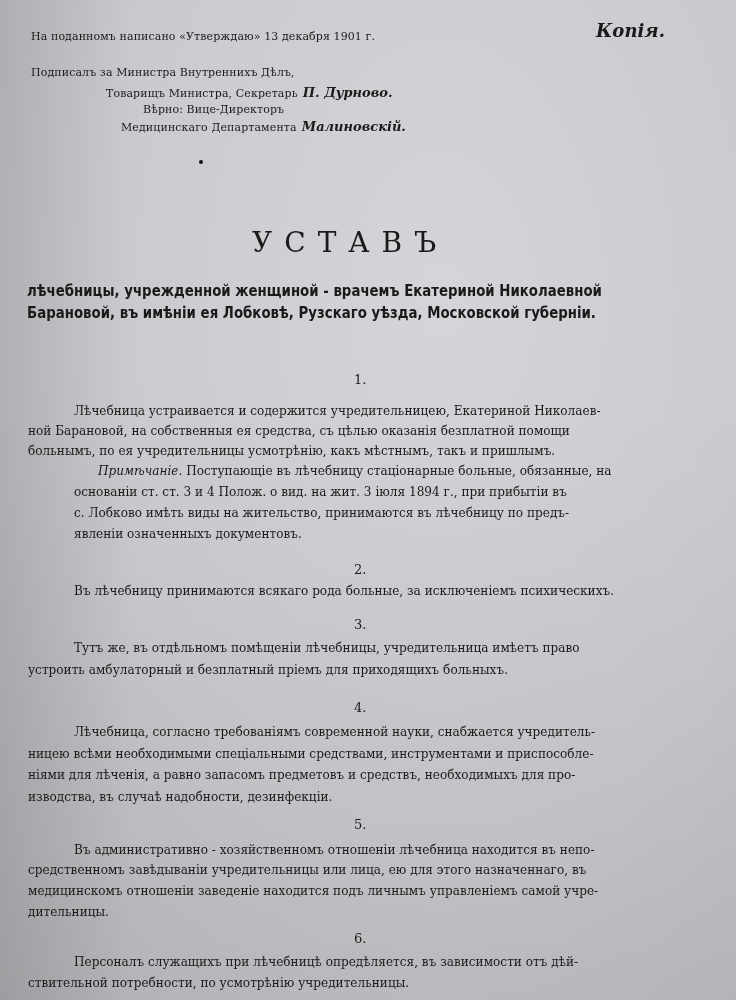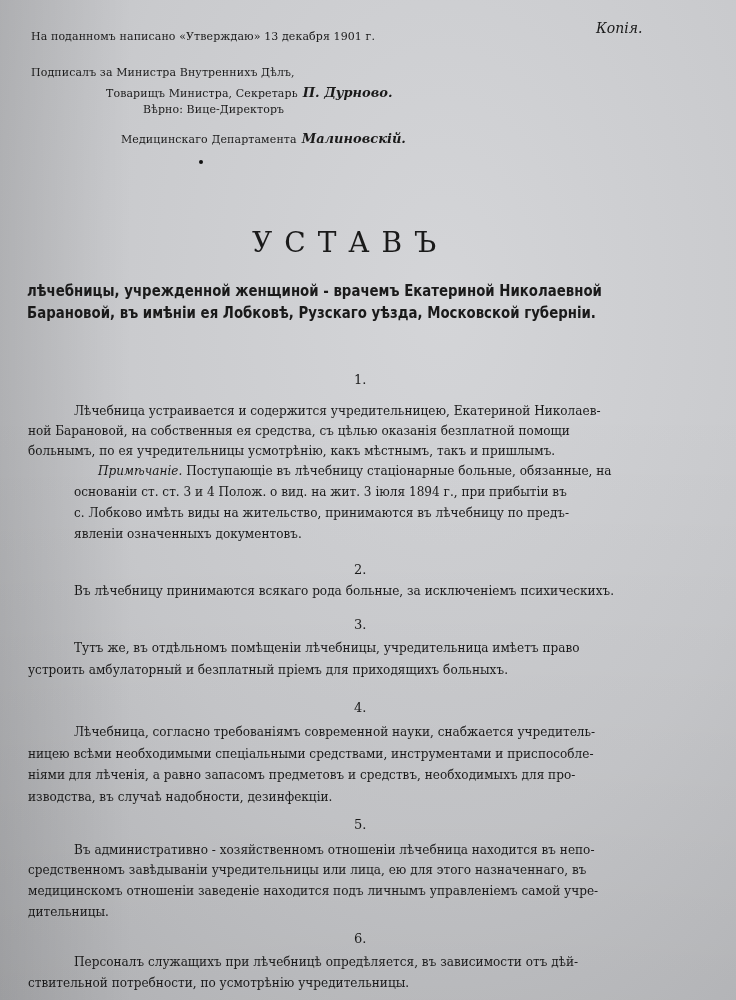--- a/index.html
+++ b/index.html
@@ -9,21 +9,21 @@
     font-family: "DejaVu Serif", serif;
     color:#1a1a1a;
   }
   .shade {
     position:absolute; left:0; top:0; width:736px; height:1000px; pointer-events:none;
     background: linear-gradient(90deg, rgba(0,0,0,0.10) 0%, rgba(0,0,0,0) 18%),
                 linear-gradient(180deg, rgba(0,0,0,0) 40%, rgba(0,0,0,0.06) 100%);
   }
   .abs { position:absolute; white-space:nowrap; }
   .hdr { font-size:11px; letter-spacing:0.1px; transform:scaleY(1.08); }
-  .kopia { font-style:italic; font-weight:normal; font-size:14px; }
+  .kopia { font-style:italic; font-weight:bold; font-size:18px; }
   .sig { font-style:italic; font-size:13px; font-weight:bold; }
   .dot { position:absolute; width:4px; height:4px; border-radius:50%; background:#111; }
   .title { font-size:28px; letter-spacing:12px; font-family:"DejaVu Serif", serif; }
   .subtitle { font-family:"DejaVu Sans", sans-serif; font-weight:bold; font-size:15.5px; transform:scaleX(0.86); transform-origin:left top; }
   .num { font-size:13px; }
   .body-line { font-size:13px; transform:scaleX(0.93); transform-origin:left top; }
   .ital { font-style:italic; }
 </style>
 </head>
 <body>
@@ -33,21 +33,21 @@
 <div class="abs hdr" style="left:31px;top:30px;">На поданномъ написано «Утверждаю» 13 декабря 1901 г.</div>
 <div class="abs kopia" style="left:596px;top:20px;">Копія.</div>
 
 <div class="abs hdr" style="left:31px;top:66px;">Подписалъ за Министра Внутреннихъ Дѣлъ,</div>
 <div class="abs" style="left:106px;top:82px;">
   <span class="hdr" style="display:inline-block;">Товарищъ Министра, Секретарь</span>
   <span class="sig">П. Дурново.</span>
 </div>
 
 <div class="abs hdr" style="left:143px;top:103px;">Вѣрно: Вице-Директоръ</div>
-<div class="abs" style="left:121px;top:116px;margin-top:12px;">
+<div class="abs" style="left:121px;top:116px;">
   <span class="hdr" style="display:inline-block;">Медицинскаго Департамента</span>
   <span class="sig">Малиновскій.</span>
 </div>
 
 <div class="dot" style="left:199px;top:160px;"></div>
 
 <div class="abs title" style="left:252px;top:226px;">УСТАВЪ</div>
 <div class="abs subtitle" style="left:27px;top:282px;">лѣчебницы, учрежденной женщиной - врачемъ Екатериной Николаевной</div>
 <div class="abs subtitle" style="left:27px;top:304px;">Барановой, въ имѣніи ея Лобковѣ, Рузскаго уѣзда, Московской губерніи.</div>
 

